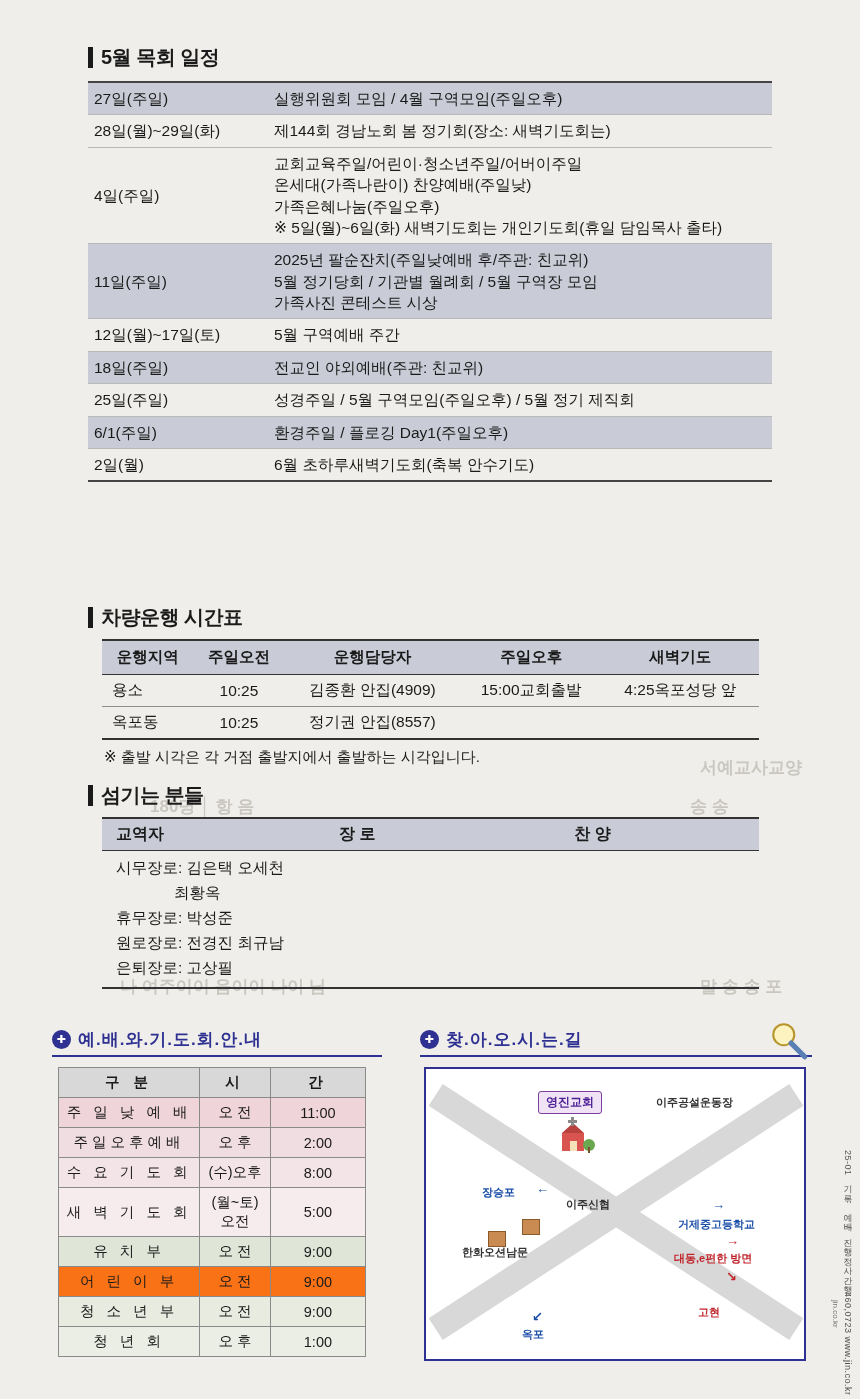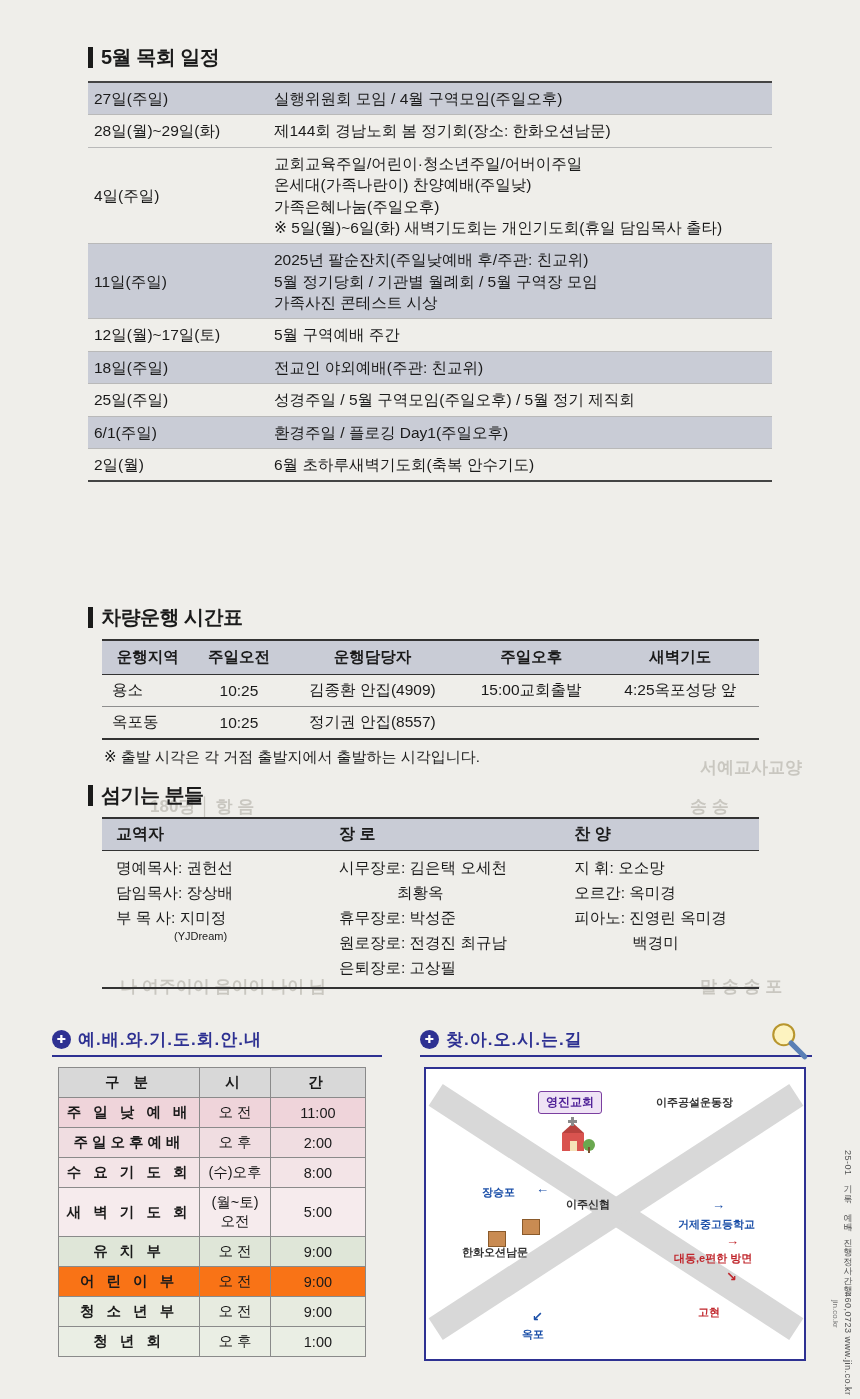--- a/index.html
+++ b/index.html
@@ -77,21 +77,21 @@
   .blue-head .circ{
     width:19px;height:19px;border-radius:50%;background:#2e3192;color:#fff;
     font-size:11px;display:flex;align-items:center;justify-content:center;flex:0 0 auto;
   }
   table.wt{border-collapse:collapse;width:308px;font-size:14.5px;margin-left:6px;}
   table.wt th{
     background:#d8d8d8;border:1px solid #8a8a8a;padding:5px 0;font-weight:bold;
     letter-spacing:5px;text-align:center;
   }
   table.wt td{border:1px solid #8a8a8a;padding:5px 6px;text-align:center;}
-  table.wt td.name{letter-spacing:4px;font-weight:bold;}
+  table.wt td.name{letter-spacing:4px;font-weight:normal;}
   .r-pink td{background:#efd4da;}
   .r-pink2 td{background:#f0dde1;}
   .r-pink3 td{background:#f3e4e7;}
   .r-pink4 td{background:#f6ebed;}
   .r-green td{background:#dfe6d8;}
   .r-green2 td{background:#f97316;}
   .r-green3 td{background:#e7ebe0;}
   .r-green4 td{background:#eaeee4;}
 
   
@@ -146,21 +146,21 @@
       <span>5월 목회 일정</span>
     </div>
     <table class="sched">
       <tbody>
           <tr class="shade">
             <td class="date top-rule">27일(주일)</td>
             <td class="desc top-rule">실행위원회 모임 / 4월 구역모임(주일오후)</td>
           </tr>
           <tr class="plain">
             <td class="date">28일(월)~29일(화)</td>
-            <td class="desc">제144회 경남노회 봄 정기회(장소: 한화오션남문)</td>
+            <td class="desc">제144회 경남노회 봄 정기회(장소: 새벽기도회는)</td>
           </tr>
           <tr class="plain">
             <td class="date">4일(주일)</td>
             <td class="desc">교회교육주일/어린이·청소년주일/어버이주일<br>온세대(가족나란이) 찬양예배(주일낮)<br>가족은혜나눔(주일오후)<br>※ 5일(월)~6일(화) 새벽기도회는 개인기도회(휴일 담임목사 출타)</td>
           </tr>
           <tr class="shade">
             <td class="date">11일(주일)</td>
             <td class="desc">2025년 팔순잔치(주일낮예배 후/주관: 친교위)<br>5월 정기당회 / 기관별 월례회 / 5월 구역장 모임<br>가족사진 콘테스트 시상</td>
           </tr>
           <tr class="plain">
@@ -227,38 +227,26 @@
       <span class="bar"></span>
       <span>섬기는 분들</span>
     </div>
     <div class="srv-wrap">
       <div class="srv-head">
         <div class="c1">교역자</div>
         <div class="c2">장 로</div>
         <div class="c3">찬 양</div>
       </div>
       <div class="srv-body">
-        <div class="c1">
-            <div class="srv-line">명예목사: 권헌선</div>
-            <div class="srv-line">담임목사: 장상배</div>
-            <div class="srv-line">부 목 사: 지미정</div>
-            <div class="srv-sub">(YJDream)</div>
-          </div>
         <div class="c2">
             <div class="srv-line">시무장로: 김은택 오세천</div>
             <div class="srv-line srv-indent">최황옥</div>
             <div class="srv-line">휴무장로: 박성준</div>
             <div class="srv-line">원로장로: 전경진 최규남</div>
             <div class="srv-line">은퇴장로: 고상필</div>
-          </div>
-        <div class="c3">
-            <div class="srv-line">지   휘: 오소망</div>
-            <div class="srv-line">오르간: 옥미경</div>
-            <div class="srv-line">피아노: 진영린 옥미경</div>
-            <div class="srv-line srv-indent">백경미</div>
           </div>
       </div>
     </div>
   </section>
 
   <section id="worship">
     <div class="blue-head">
       <span class="circ">✚</span>
       <span>예.배.와.기.도.회.안.내</span>
     </div>

